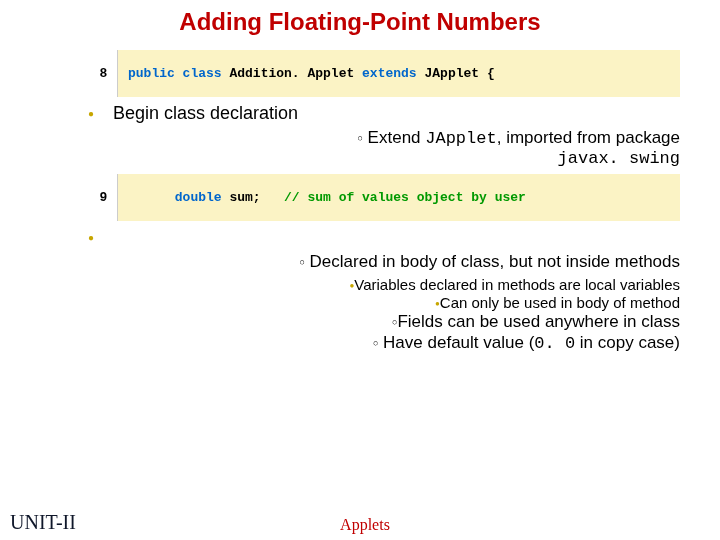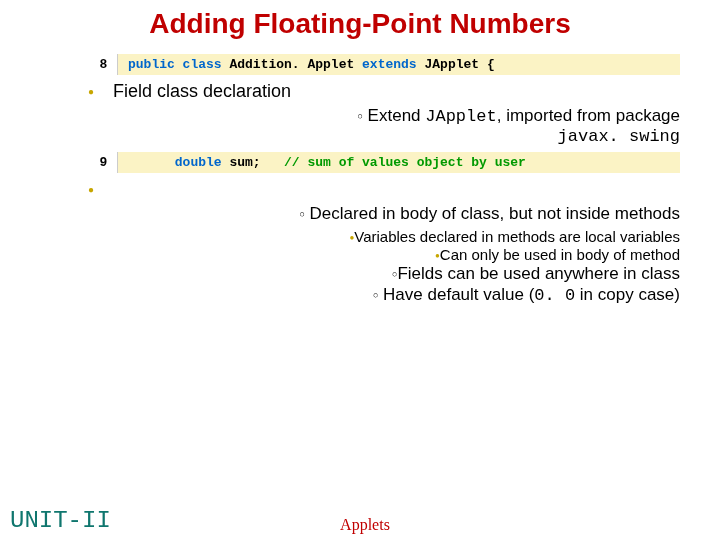--- a/index.html
+++ b/index.html
@@ -9,21 +9,21 @@
     height: 540px;
     background: #fff;
     font-family: Arial, Helvetica, sans-serif;
     color: #000;
     position: relative;
     overflow: hidden;
   }
   .title {
     color: #c00000;
     font-weight: bold;
-    font-size: 28px;
+    font-size: 24px;
     text-align: center;
     margin: 8px 80px 14px 80px;
   }
   .content { margin: 0 40px 0 70px; }
   .codebar {
     display: flex;
     align-items: stretch;
     margin: 4px 0 4px 20px;
     font-family: "Courier New", monospace;
     font-size: 13px;
@@ -34,21 +34,21 @@
     background: #fff;
     border-right: 1px solid #ccc;
     display: flex;
     align-items: center;
     justify-content: center;
     color: #000;
   }
   .codebar .code {
     flex: 1;
     background: #fbf3c5;
-    padding: 3px 10px;
+    padding: 16px 10px;
     white-space: pre;
   }
   .kw { color: #0066cc; }
   .cm { color: #009900; }
   .ul1 {
     list-style: none;
     margin: 6px 0 0 0;
     padding: 0 0 0 38px;
     font-size: 18px;
   }
@@ -98,23 +98,23 @@
   .mono { font-family: "Courier New", monospace; }
   .footer {
     position: absolute;
     bottom: 0;
     left: 0;
     width: 100%;
     display: flex;
     align-items: flex-end;
   }
   .footer .unit {
-    color: #0f766e;
-    font-family: Liberation Mono, monospace;
-    font-size: 24px;
+    color: #0f172a;
+    font-family: Liberation Serif, serif;
+    font-size: 20px;
     margin: 0 0 6px 10px;
     flex: 0 0 auto;
     width: 180px;
   }
   .footer .mid {
     color: #c00000;
     font-family: "Times New Roman", serif;
     font-size: 16px;
     text-align: center;
     flex: 1;
@@ -129,21 +129,21 @@
 
 <div class="content">
 
   <div class="codebar">
     <div class="num">8</div>
     <div class="code"><span class="kw">public class</span><span> Addition. Applet </span><span class="kw">extends</span><span> JApplet {</span></div>
   </div>
 
   <ul class="ul1">
     <li>
-      <span>Field class declaration</span>
+      <span>Begin class declaration</span>
       <ul class="ul2">
         <li>
           <span>Extend </span><span class="mono">JApplet</span><span>, imported from package </span><br>
           <span class="mono">javax. swing</span>
         </li>
       </ul>
     </li>
   </ul>
 
   <div class="codebar">

